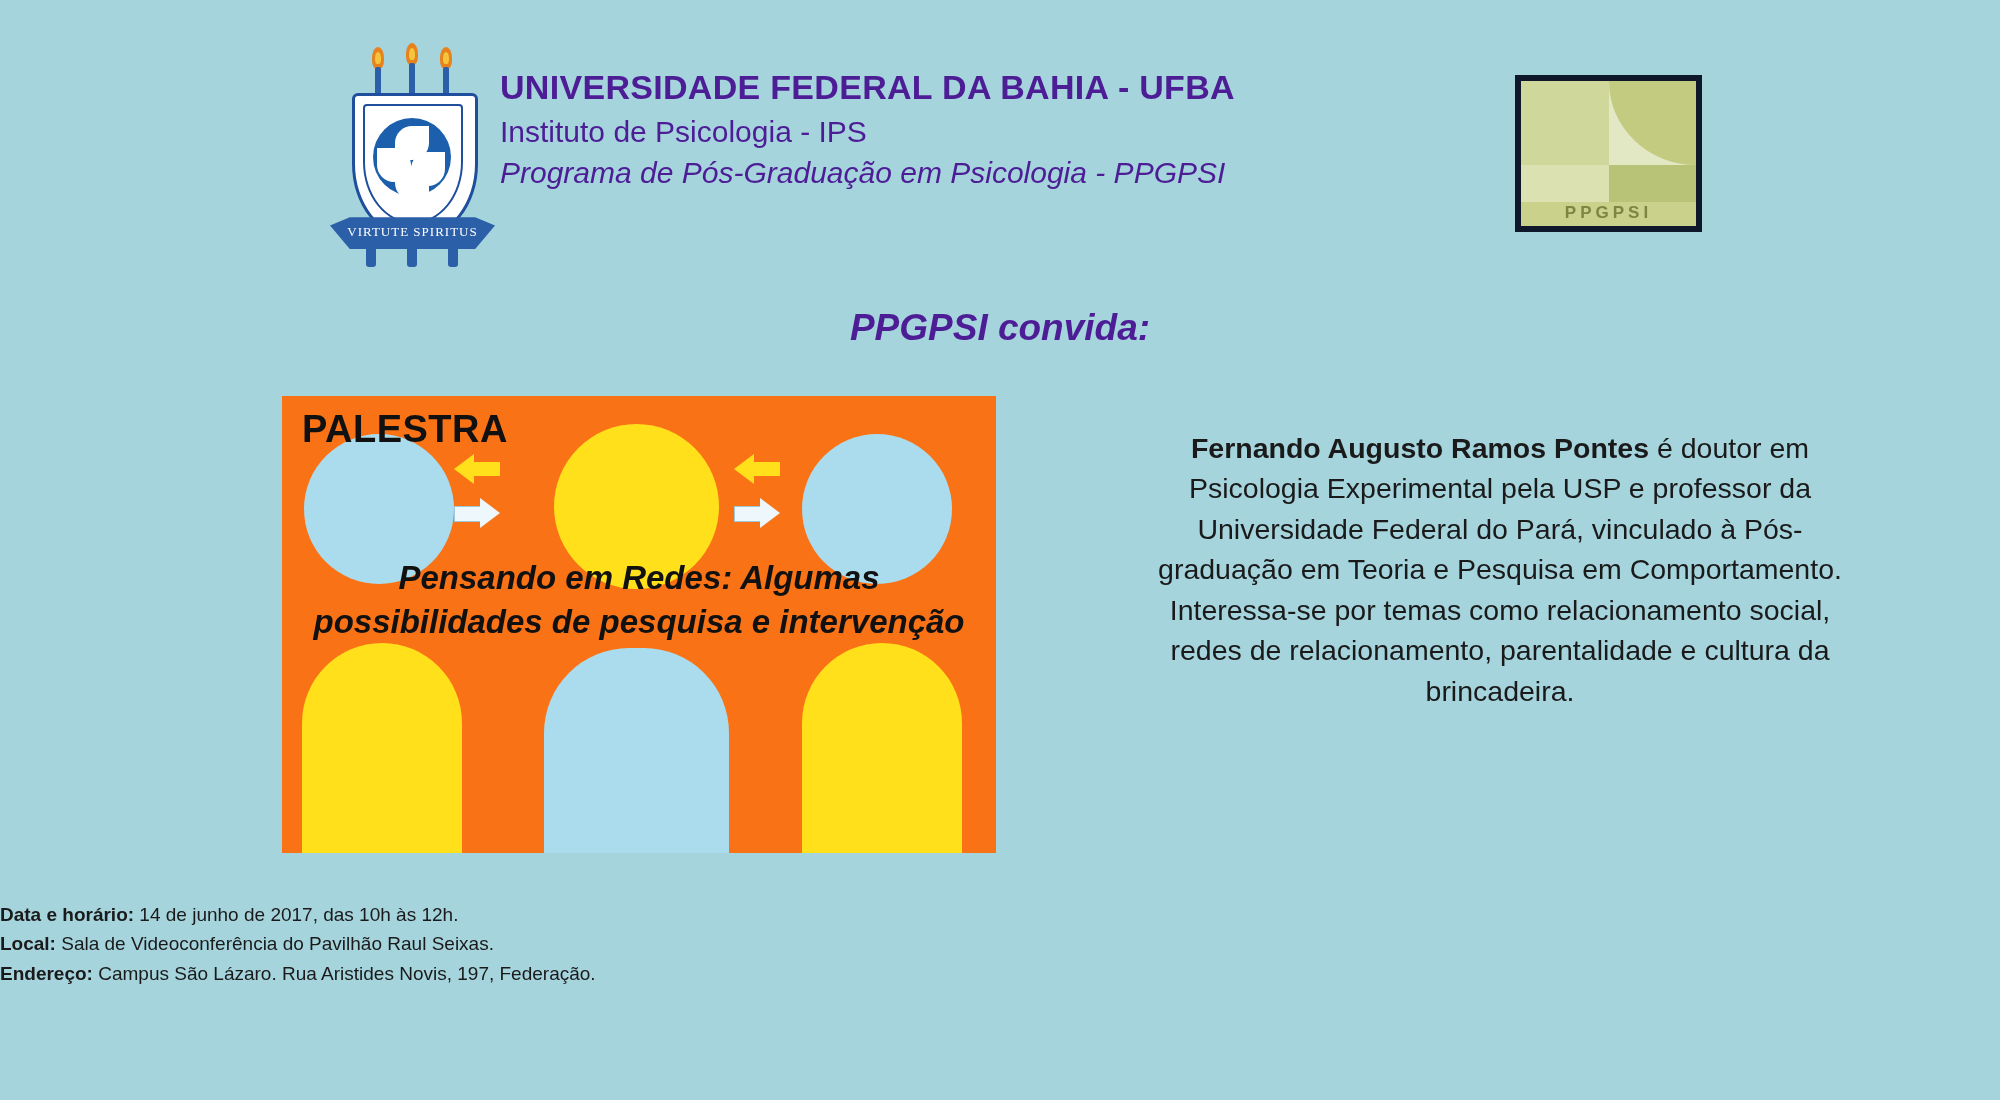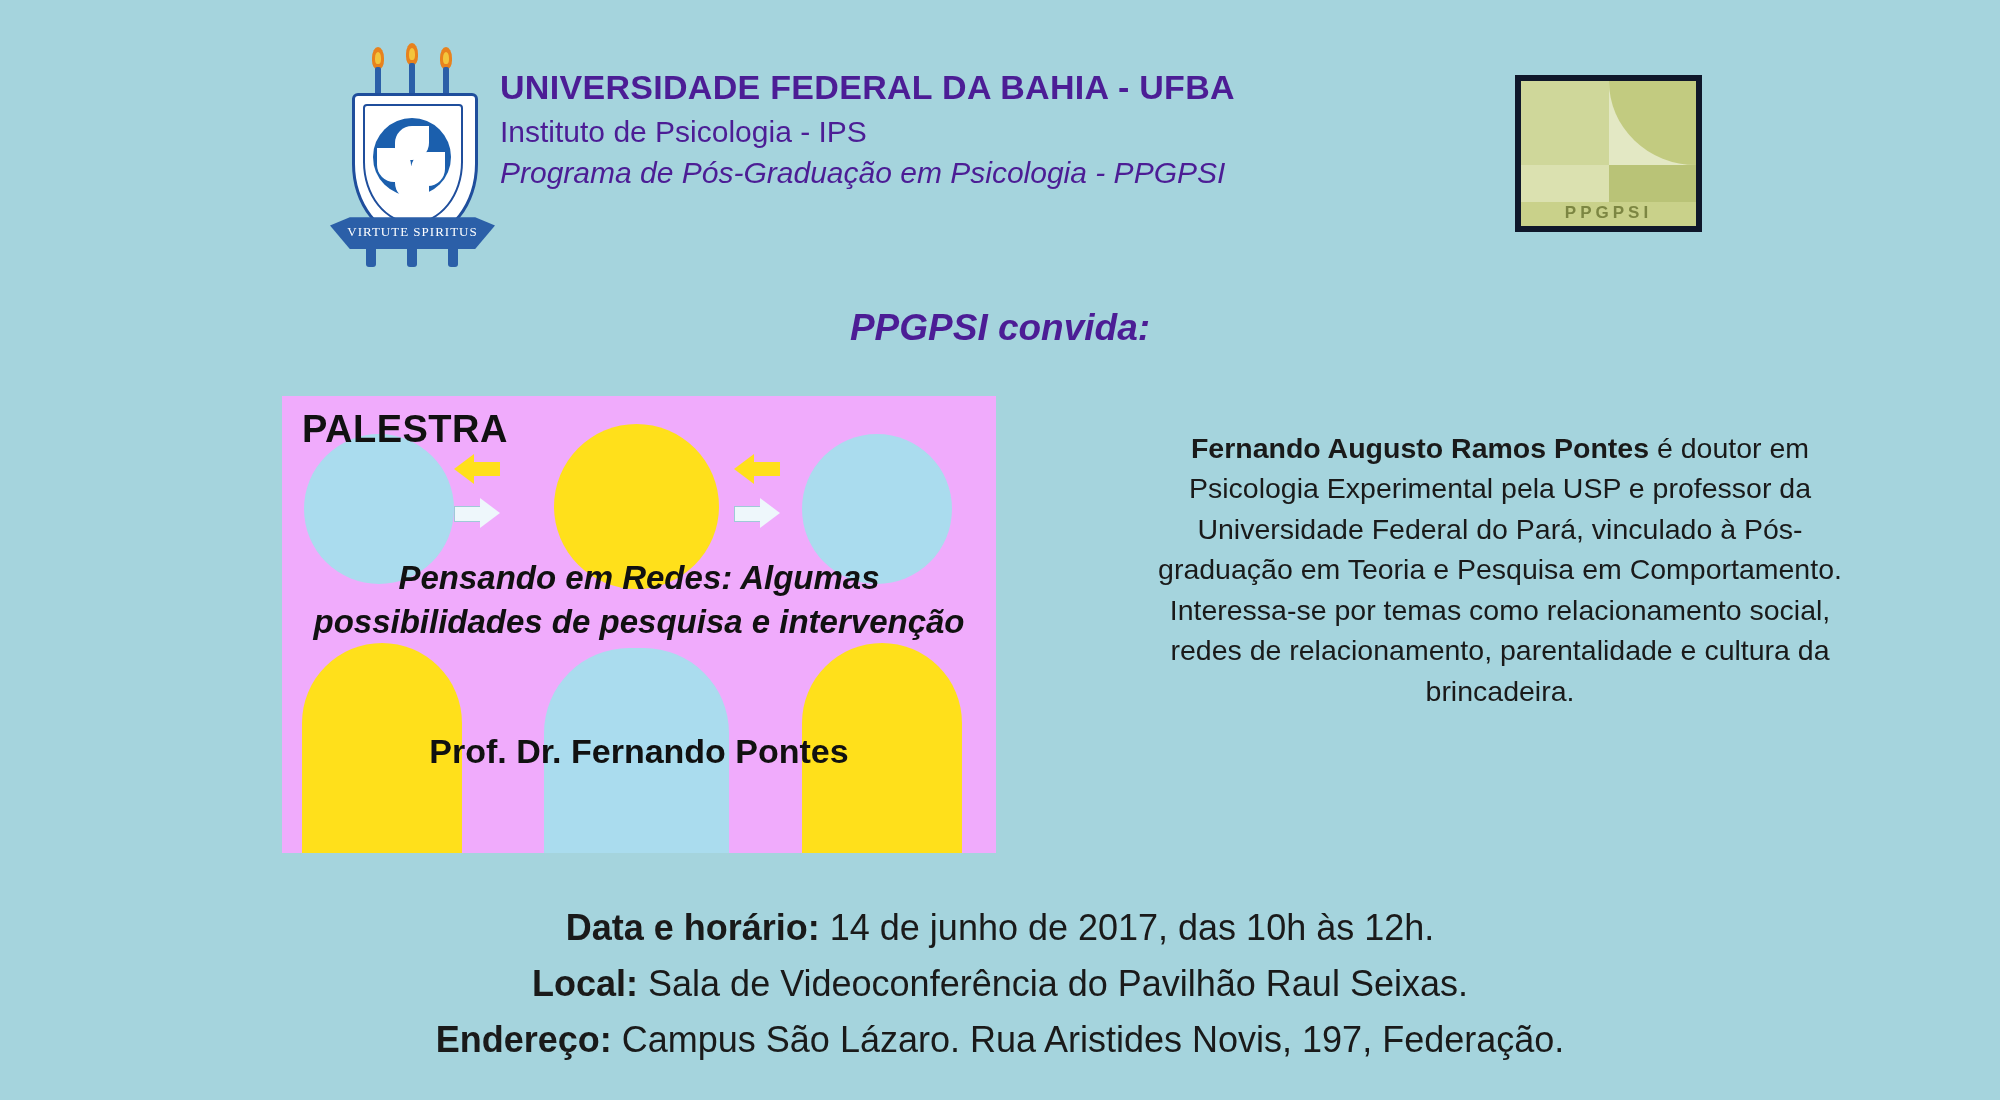--- a/index.html
+++ b/index.html
@@ -250,21 +250,21 @@
     color: #4c1d95;
   }
 
   
   .flyer {
     position: absolute;
     left: 282px;
     top: 396px;
     width: 714px;
     height: 457px;
-    background: #f0abfc;
+    background: #f97316;
     overflow: hidden;
   }
   .flyer .bg-circle {
     position: absolute;
     border-radius: 50%;
   }
   .flyer .c-left   { left: 22px;  top: 38px;  width: 150px; height: 150px; background: #aadcee; }
   .flyer .c-mid    { left: 272px; top: 28px;  width: 165px; height: 165px; background: #ffe01b; }
   .flyer .c-right  { left: 520px; top: 38px;  width: 150px; height: 150px; background: #aadcee; }
 
@@ -349,22 +349,21 @@
     color: #1a1a1a;
   }
   .bio b { font-weight: bold; }
 
   
   .footer {
     position: absolute;
     left: 0;
     top: 900px;
     width: 2000px;
-    text-align: center;
-    font-size: 36px;
+    font-size: 19px;
     line-height: 1.55;
     color: #1a1a1a;
   }
   .footer .lbl { font-weight: bold; }
   .footer .row { white-space: nowrap; }
 </style>
 </head>
 <body>
 
 <div class="poster">
@@ -443,21 +442,20 @@
         <div class="shaft"></div>
         <div class="head"></div>
       </div>
     <div class="arrow white a4">
         <div class="shaft"></div>
         <div class="head"></div>
       </div>
 
     <div class="palestra">PALESTRA</div>
     <div class="flyer-title">Pensando em Redes: Algumas possibilidades de pesquisa e intervenção</div>
-    <div class="flyer-speaker">Prof. Dr. Fernando Pontes</div>
   </div>
 
   <div class="bio">
     <b>Fernando Augusto Ramos Pontes</b><span> é doutor em Psicologia Experimental pela USP e professor da Universidade Federal do Pará, vinculado à Pós-graduação em Teoria e Pesquisa em Comportamento. Interessa-se por temas como relacionamento social, redes de relacionamento, parentalidade e cultura da brincadeira.</span>
   </div>
 
   <div class="footer">
     <div class="row">
       <span class="lbl">Data e horário:</span><span> 14 de junho de 2017, das 10h às 12h.</span>
     </div>

